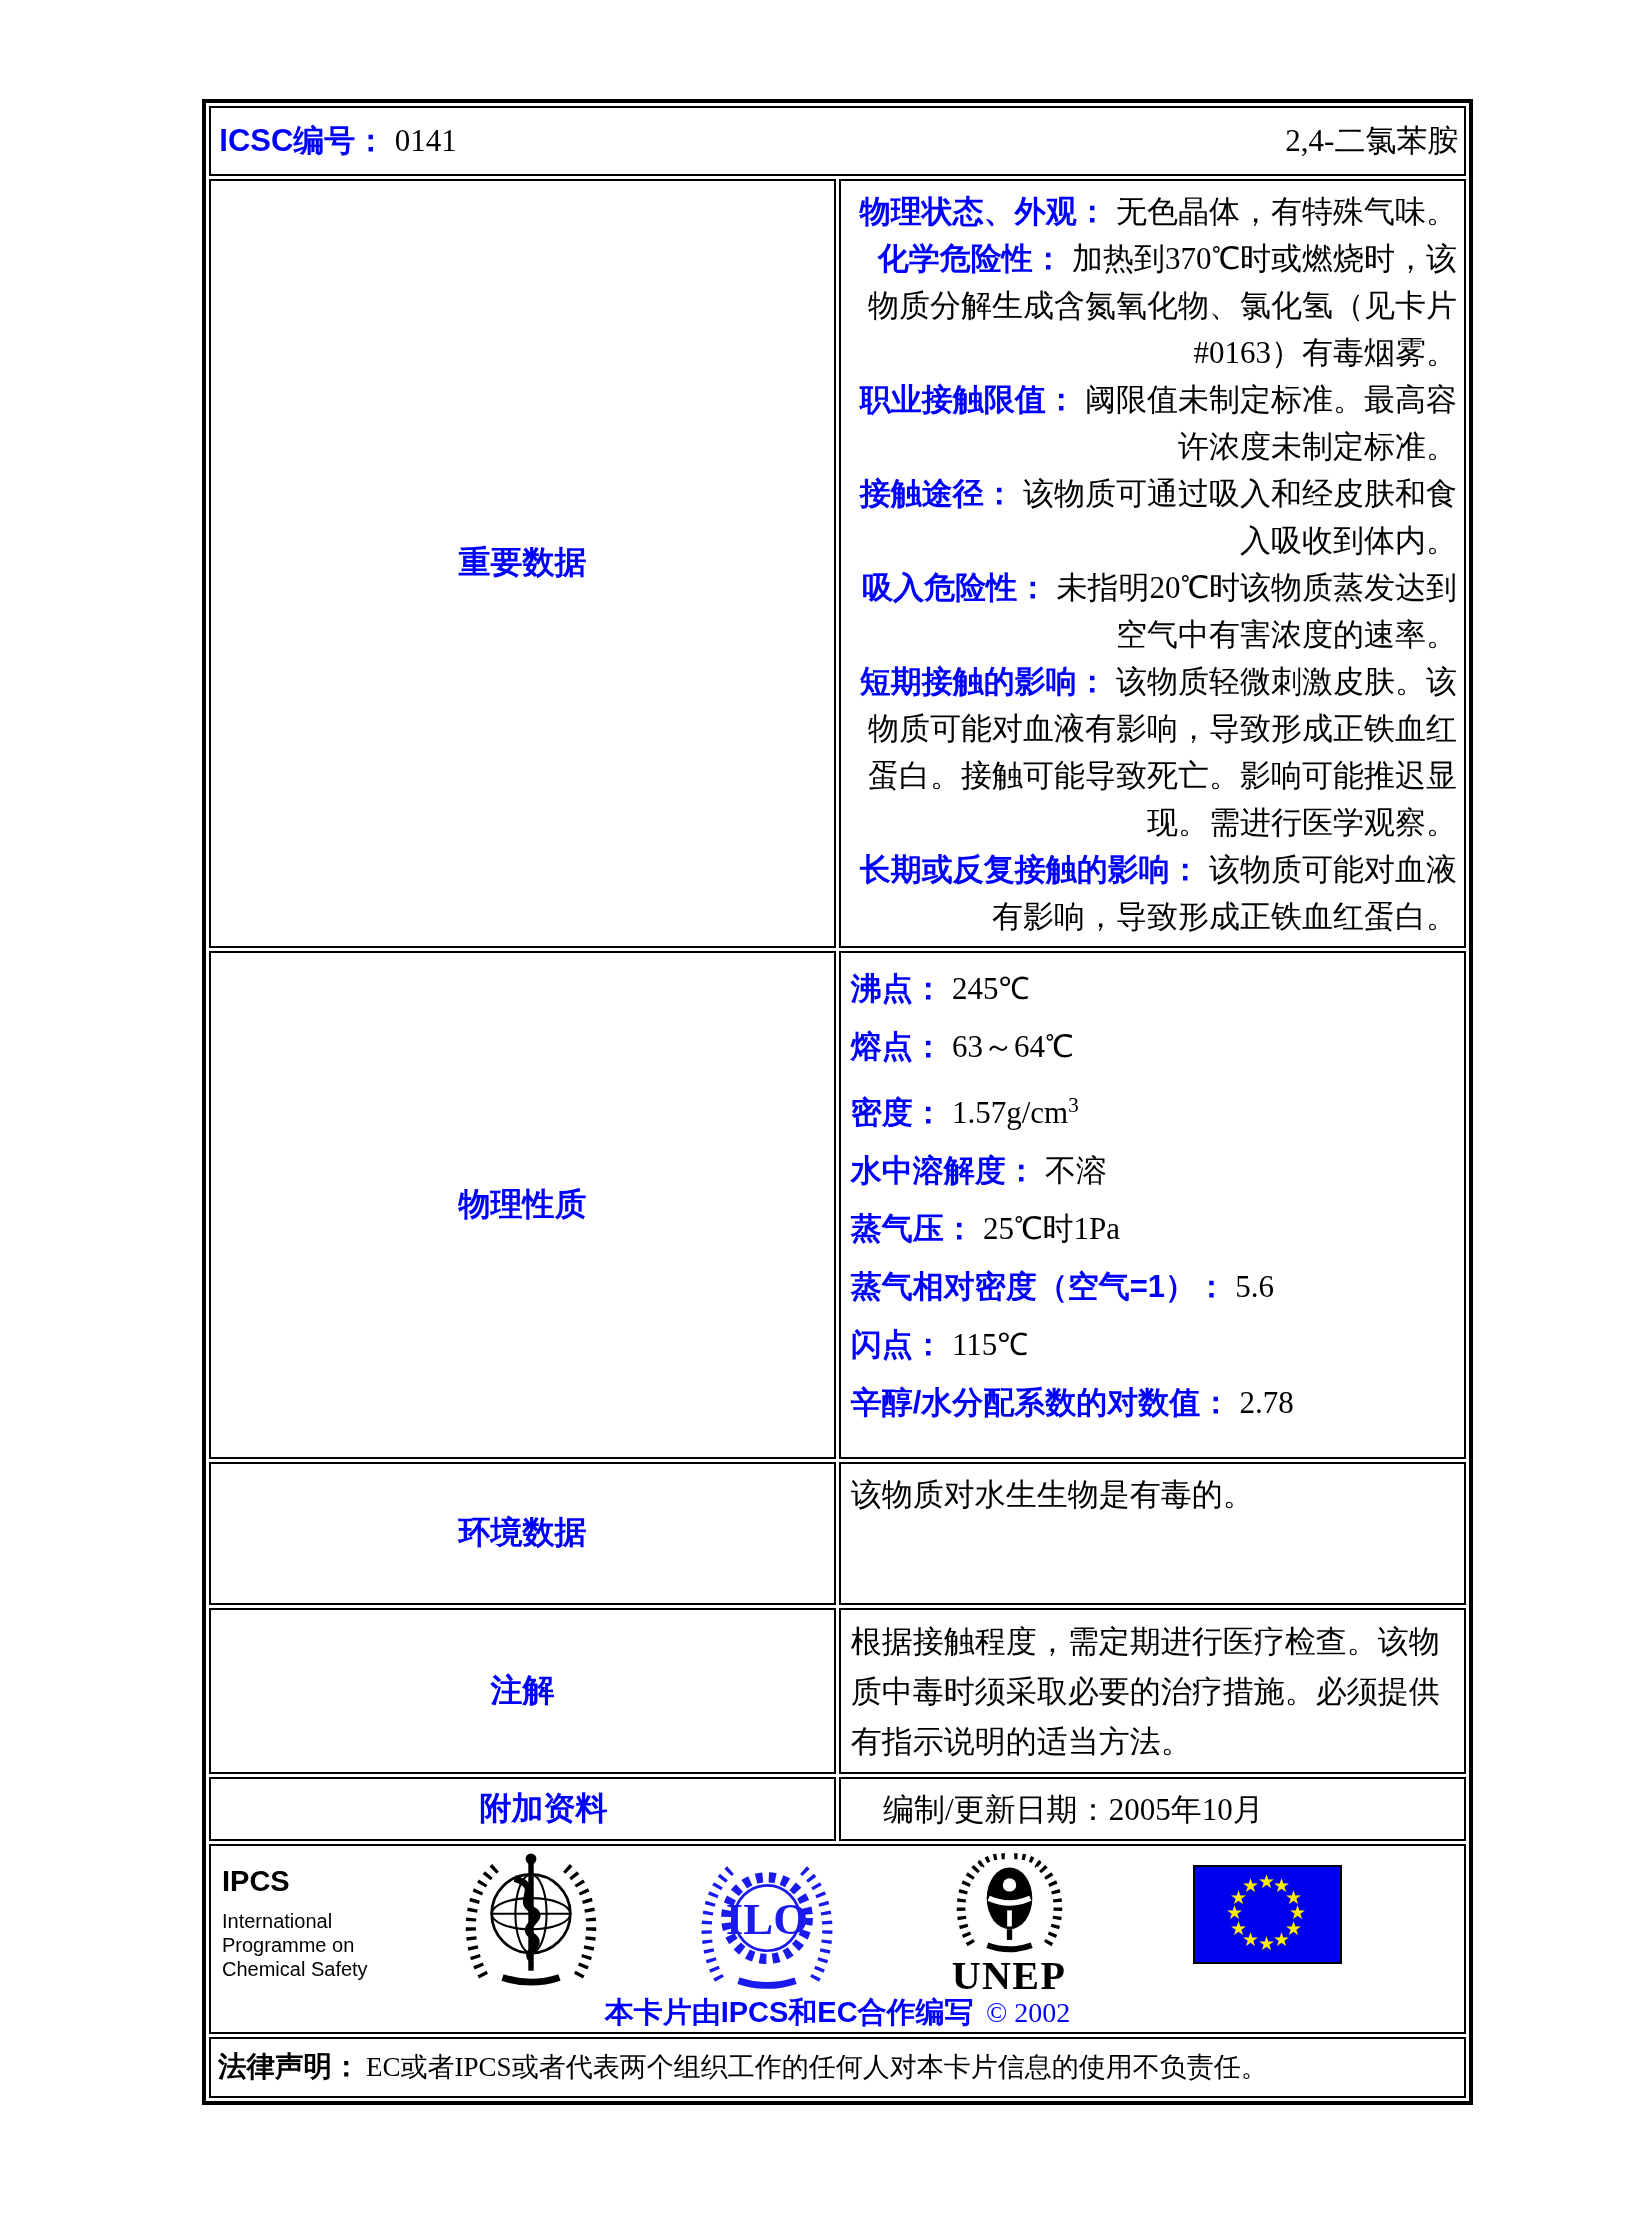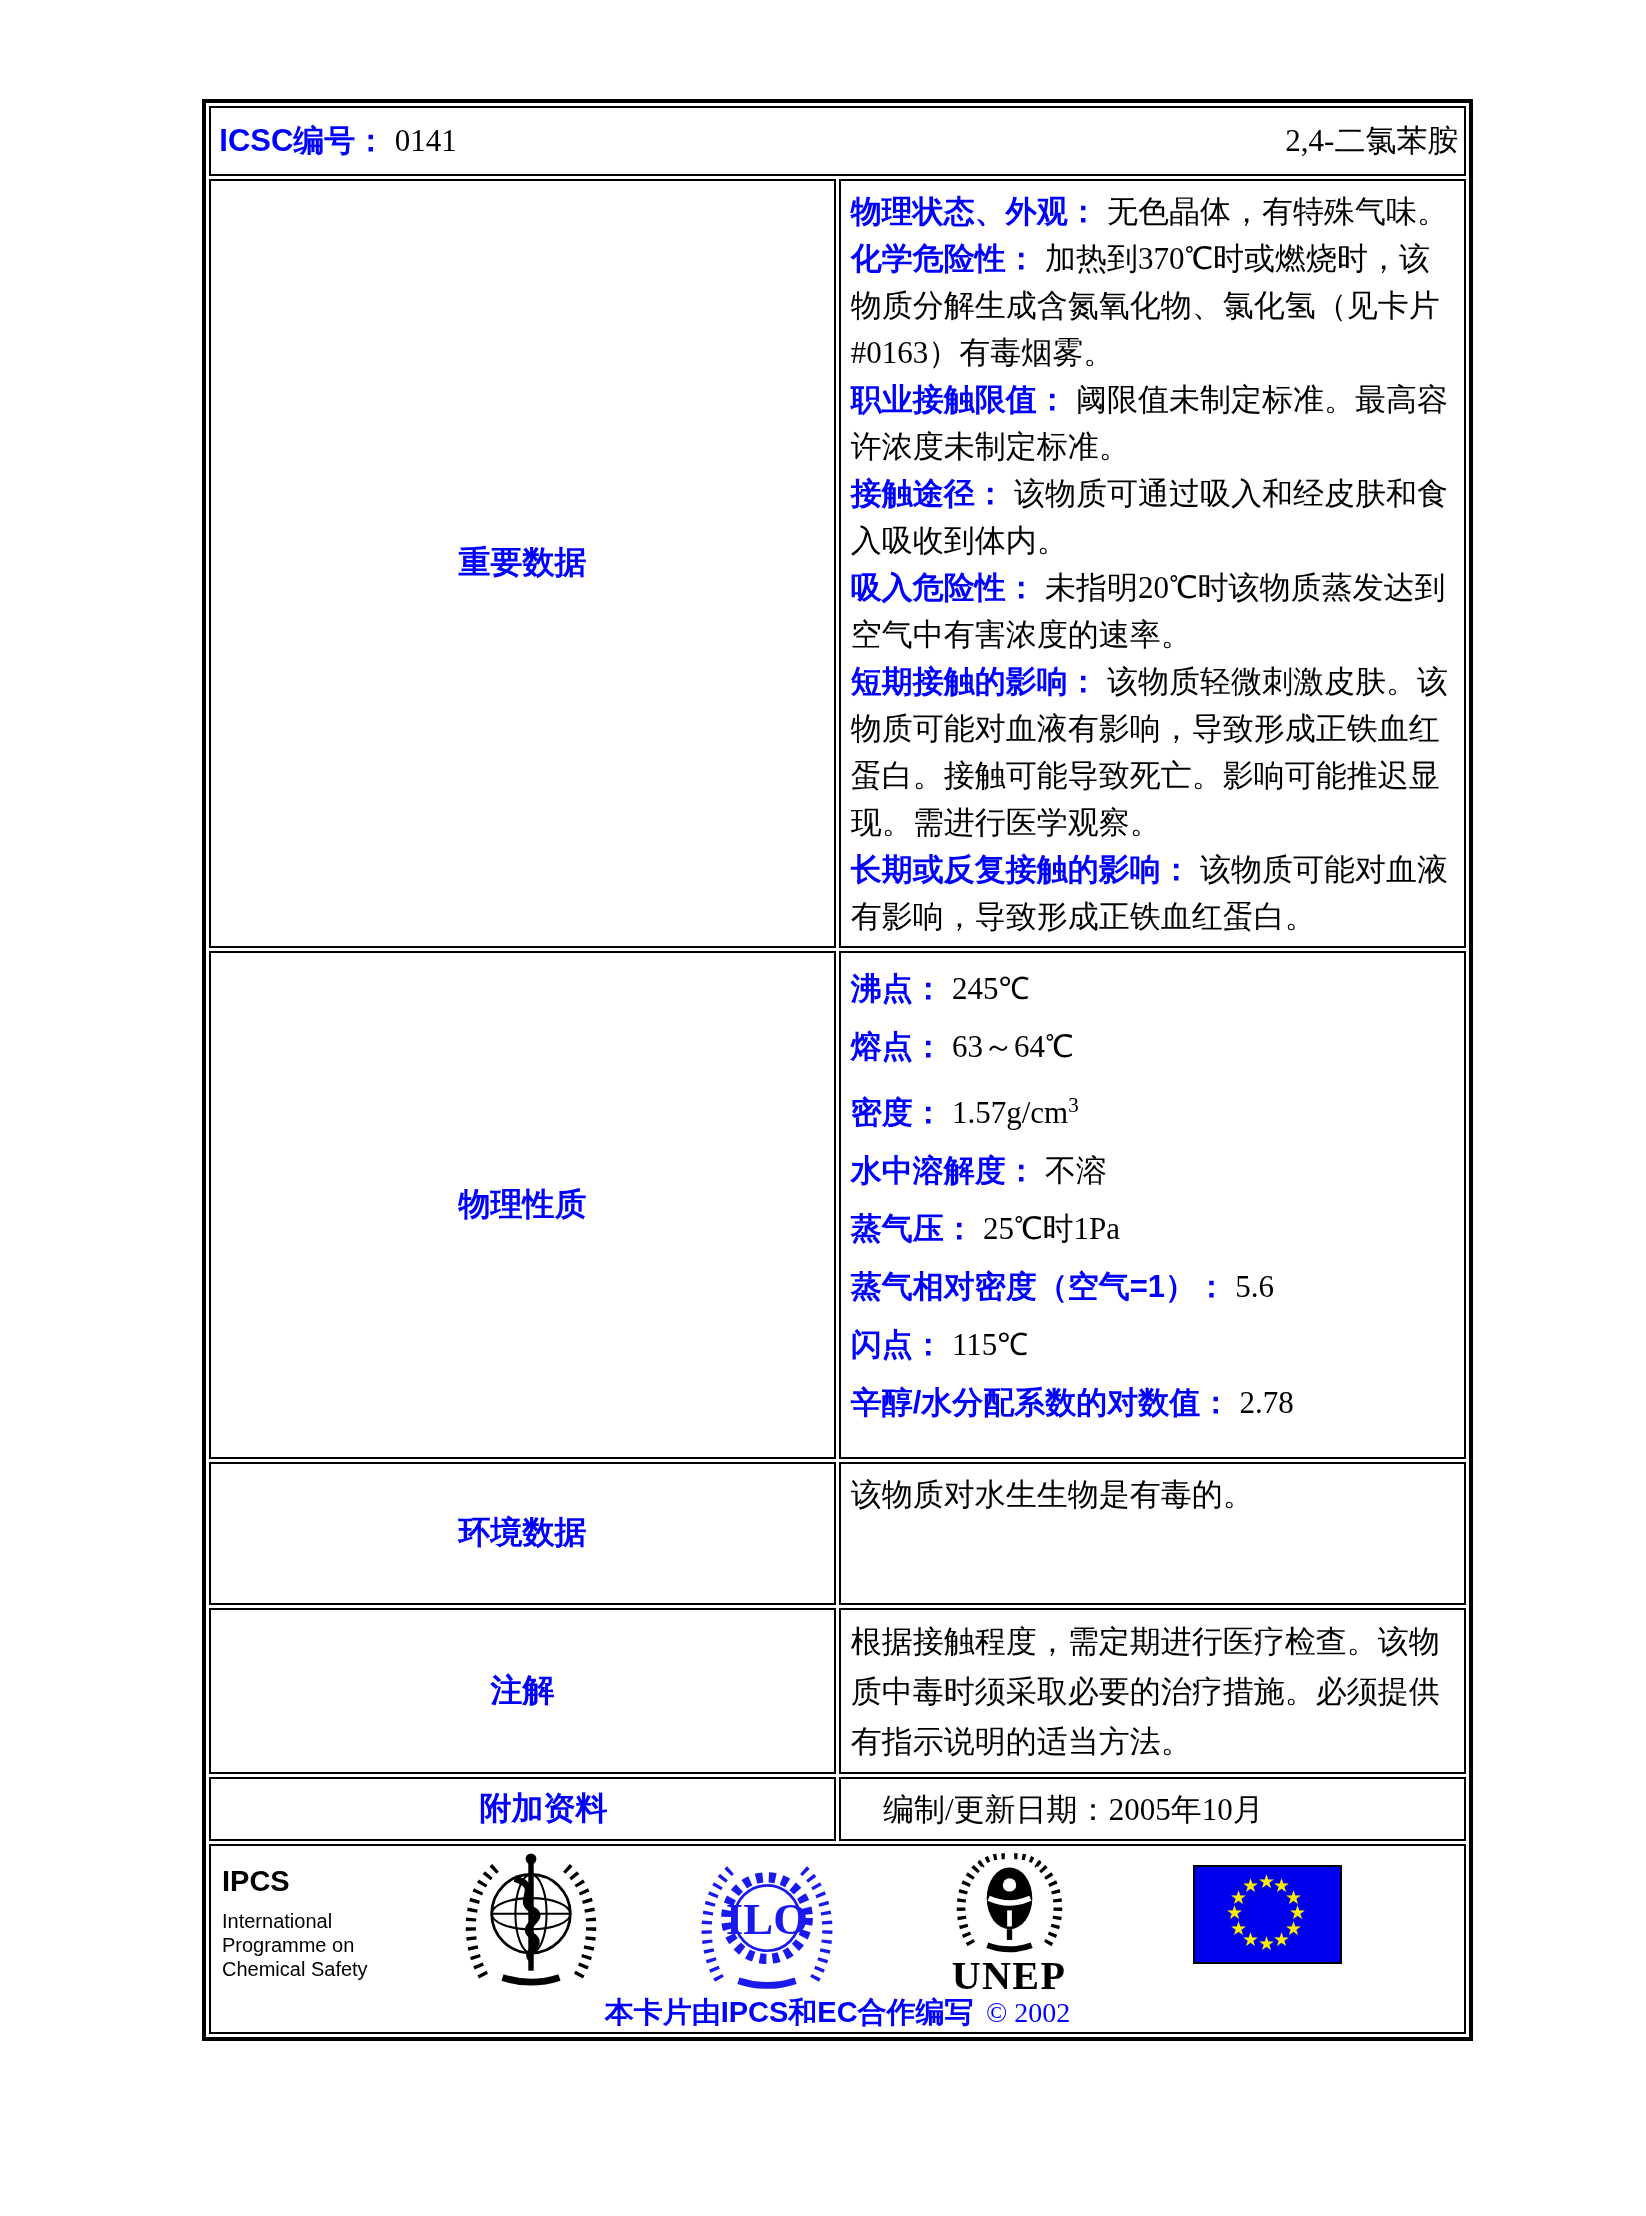--- a/index.html
+++ b/index.html
@@ -71,21 +71,21 @@
   }
   .k{
     font-family:"Liberation Sans", sans-serif;
     font-weight:bold;
     color:var(--blue);
     margin-right:8.3px;
   }
   .v{color:#000;}
   .prop{margin:0;}
   .phy{line-height:58px;}
-  .imp{line-height:47px;}
+  .imp{line-height:47px;text-align:right;}
   sup{font-size:21px;}
   .env-text,.notes-text{display:block;}
   .notes-text{line-height:50px;}
   .additional-line{font-size:31px;padding-left:2.8px;}
   .additional-line .black-key{font-weight:normal;color:#000;font-family:"Liberation Serif", serif;}
 
   
   .logos-cell{position:relative;}
   .ipcs-block{
     position:absolute;left:11px;top:19.5px;
@@ -266,16 +266,23 @@
               <span class="star" style="left: 47px; top: 9px;">★</span>
             </div>
 
         <div class="credit-line">
           <span class="credit-main">本卡片由IPCS和EC合作编写</span>
           <span class="credit-copy">© 2002</span>
         </div>
       </td>
     </tr>
 
+    <tr class="r-legal">
+      <td colspan="2">
+        <div class="legal-line">
+          <span class="legal-key">法律声明：</span><span class="v">EC或者IPCS或者代表两个组织工作的任何人对本卡片信息的使用不负责任。</span>
+        </div>
+      </td>
+    </tr>
   </tbody>
     </table>
 </div>
 
 
 </body></html>

